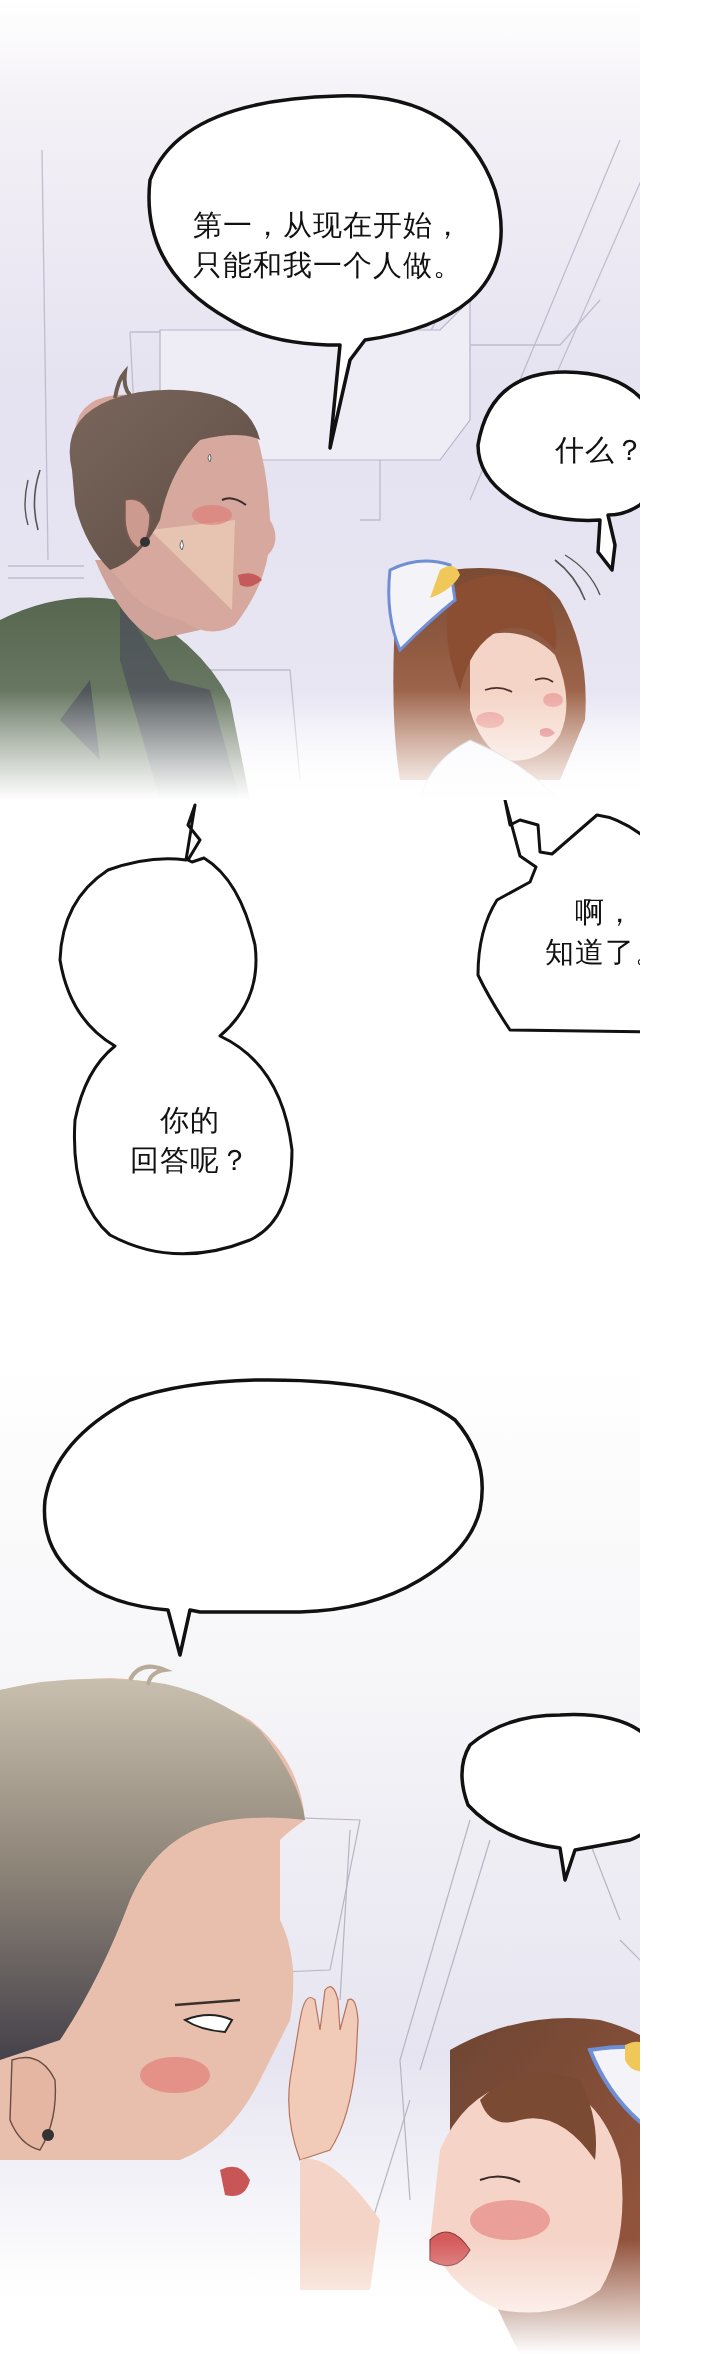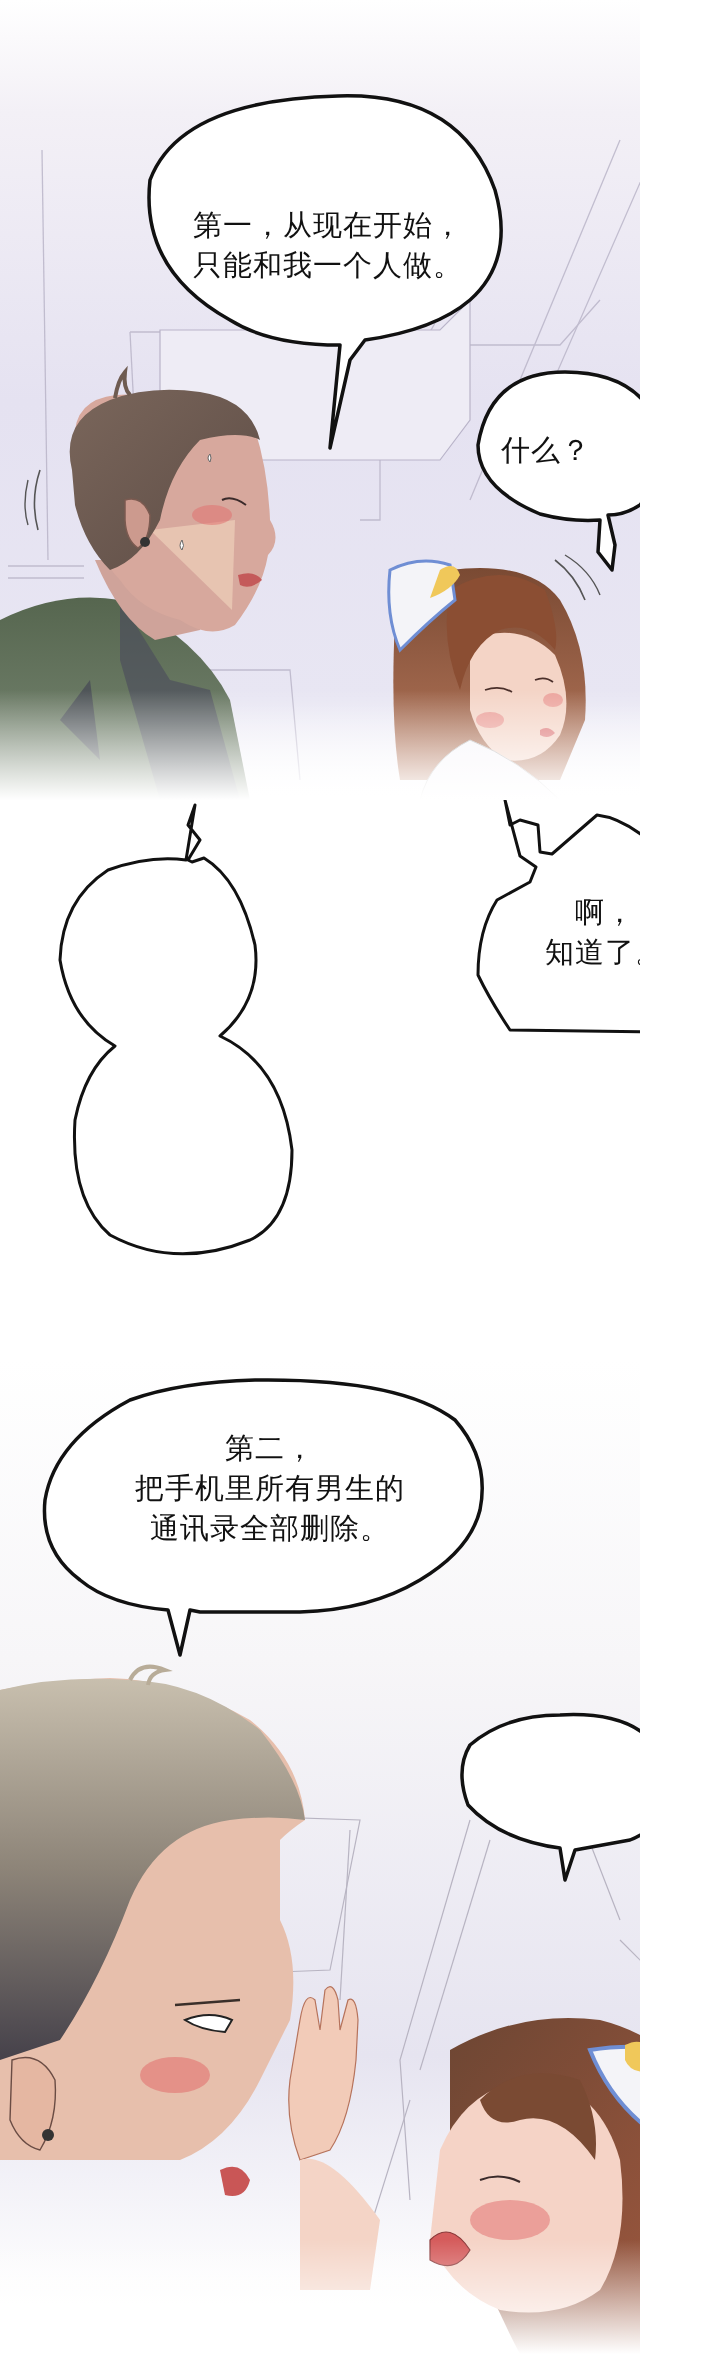--- a/index.html
+++ b/index.html
@@ -121,34 +121,36 @@
     <g>
       <path d="M338 96 Q460 92 495 190 Q515 260 470 300 Q435 330 365 340 L350 360 L330 448 L340 345 Q270 345 230 320 Q140 270 150 180 Q180 100 338 96 Z" fill="#ffffff" stroke="#111" stroke-width="3.5" stroke-linejoin="round"></path>
     </g>
 
     <g>
       <path d="M565 372 Q640 372 660 430 Q665 475 640 505 Q625 515 608 515 L615 545 L612 570 L598 552 L600 520 Q570 522 540 514 Q478 488 478 445 Q490 372 565 372 Z" fill="#ffffff" stroke="#111" stroke-width="3.5" stroke-linejoin="round"></path>
     </g>
   </svg>
   <div class="bubble-text" style="left:168px; top:205px; width:320px;">第一，从现在开始，
 只能和我一个人做。</div>
-  <div class="bubble-text" style="left:476px; top:430px; width:140px;">什么？</div>
+  <div class="bubble-text" style="left:530px; top:430px; width:140px;">什么？</div>
 </div>
 
 <div class="panel" style="top:800px; height:500px;">
   <svg width="720" height="500" viewBox="0 0 720 500">
 
     <g>
       <path d="M195 5 L188 25 L200 40 L188 60 L192 62 L204 58 Q240 80 255 145 Q262 200 220 236 Q282 265 292 350 Q292 420 250 440 Q175 470 110 435 Q70 400 75 320 Q85 270 115 246 Q70 220 60 160 Q62 100 108 70 Q150 55 186 60 Z" fill="#ffffff" stroke="#111" stroke-width="3" stroke-linejoin="round"></path>
     </g>
 
     <g>
       <path d="M505 0 L510 25 L520 20 L538 25 L540 52 L552 54 L597 15 Q640 20 690 85 Q700 110 700 150 L702 195 L650 232 L510 230 Q490 200 478 175 Q478 130 497 100 L530 82 L536 67 L520 56 Z" fill="#ffffff" stroke="#111" stroke-width="3" stroke-linejoin="round"></path>
     </g>
   </svg>
+  <div class="bubble-text" style="left:110px; top:300px; width:160px; text-align:center;">你的
+回答呢？</div>
   <div class="bubble-text" style="left:520px; top:92px; width:170px; text-align:center;">啊，
 知道了。</div>
 </div>
 
 <div class="panel" style="top:1360px; height:994px;">
   <svg width="720" height="994" viewBox="0 0 720 994">
     <defs>
       <linearGradient id="bg3" x1="0" y1="0" x2="0" y2="1">
         <stop offset="0" stop-color="#ffffff"></stop>
         <stop offset="0.3" stop-color="#f7f6f8"></stop>
@@ -215,16 +217,13 @@
     <rect x="0" y="880" width="720" height="114" fill="url(#fade3)"></rect>
 
     <g>
       <path d="M255 0 Q400 -2 455 40 Q490 80 480 130 Q470 170 420 200 Q370 230 300 232 L200 232 L190 230 L180 275 L168 230 Q110 225 80 200 Q40 170 45 120 Q55 60 130 20 Q180 2 255 0 Z" fill="#ffffff" stroke="#111" stroke-width="3.5" stroke-linejoin="round" transform="translate(0,20)"></path>
     </g>
 
     <g>
       <path d="M560 355 Q650 350 668 410 Q678 460 630 480 L575 490 L565 520 L560 488 Q500 480 468 445 Q455 410 470 385 Q505 355 560 355 Z" fill="#ffffff" stroke="#111" stroke-width="3.5" stroke-linejoin="round"></path>
     </g>
   </svg>
-  <div class="bubble-text" style="left:60px; top:68px; width:420px; text-align:center;">第二，
-把手机里所有男生的
-通讯录全部删除。</div>
 </div>
 
 </body></html>

